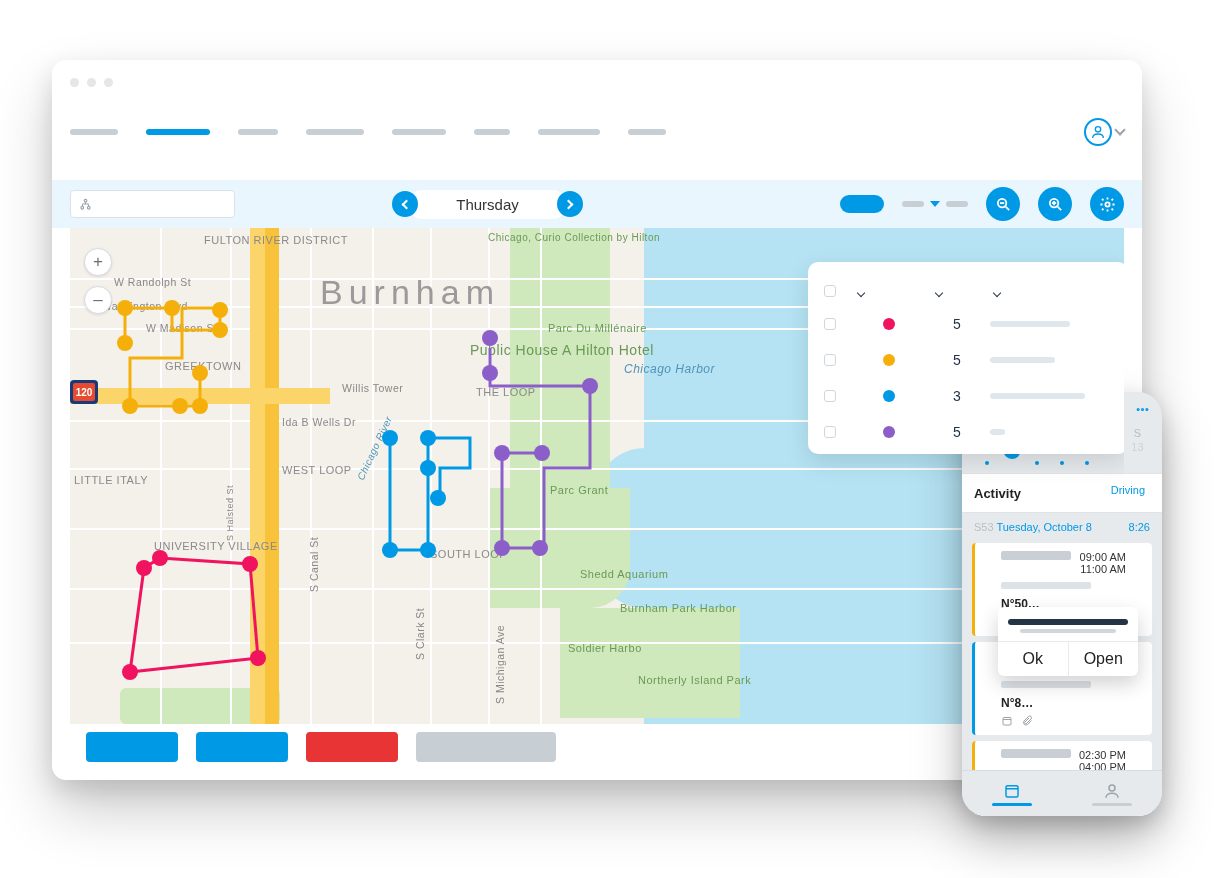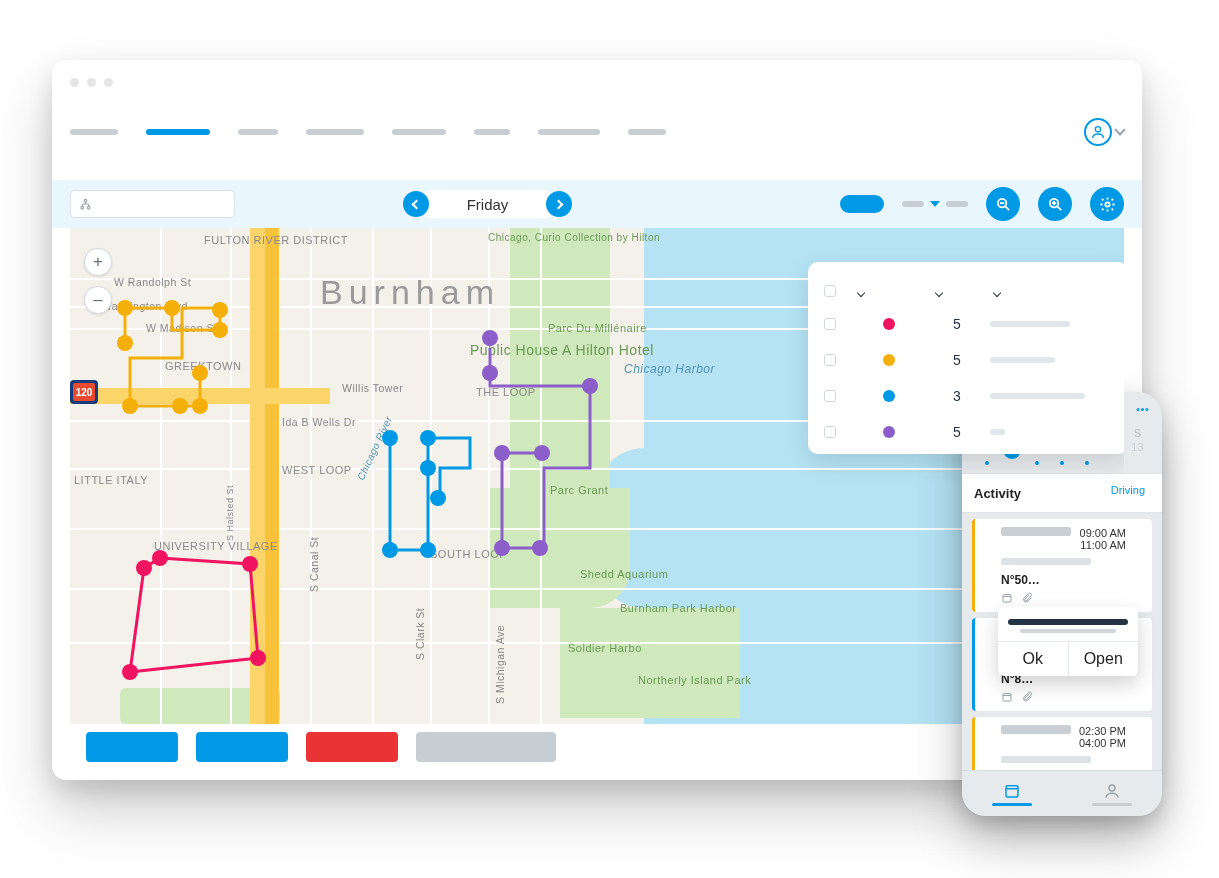--- a/index.html
+++ b/index.html
@@ -192,21 +192,21 @@
           <circle cx="12" cy="5" r="2.5"></circle>
           <circle cx="6" cy="18" r="2.5"></circle>
           <circle cx="18" cy="18" r="2.5"></circle>
           <path d="M12 7v4M12 11H7l-1 5M12 11h5l1 5"></path>
         </svg>
     </div>
     <div class="day-pill">
       <div class="circ-btn">
           <span class="arr left"></span>
         </div>
-      <div class="pill-center">Friday</div>
+      <div class="pill-center">Thursday</div>
       <div class="circ-btn">
           <span class="arr right"></span>
         </div>
     </div>
     <div class="tool-right">
       <div class="pill-blue"></div>
       <div class="grey-seg">
         <span class="grey-dash"></span>
           <span class="tri-dn"></span>
           <span class="grey-dash"></span>
@@ -445,20 +445,25 @@
     <span class="title">Activity</span>
     <span class="mode">
       <span>Driving</span>
       <svg viewBox="0 0 24 24" style="stroke:#0099e5">
           <path d="M5 17h14l-1-6-2-3H8L6 11z"></path>
           <circle cx="8" cy="17" r="1.5"></circle>
           <circle cx="16" cy="17" r="1.5"></circle>
         </svg>
     </span>
   </div>
+  <div class="ph-sub">
+    <span style="color:#b9c0c6">S53</span>
+    <span>Tuesday, October 8</span>
+    <span class="t">8:26</span>
+  </div>
 
   <div class="card">
     <div class="ln1">
         <span class="blurA"></span>
       <span style="color:#333;text-align:right"><span>09:00 AM</span><br><span>11:00 AM</span></span>
       </div>
     <span class="blurB"></span>
     <div class="num">N°50…</div>
     <div class="iconrow">
       <svg viewBox="0 0 24 24">

